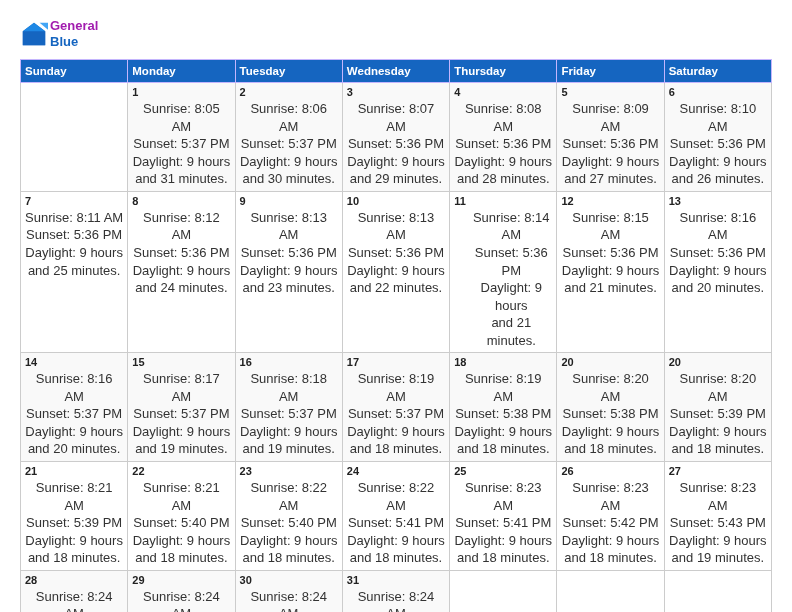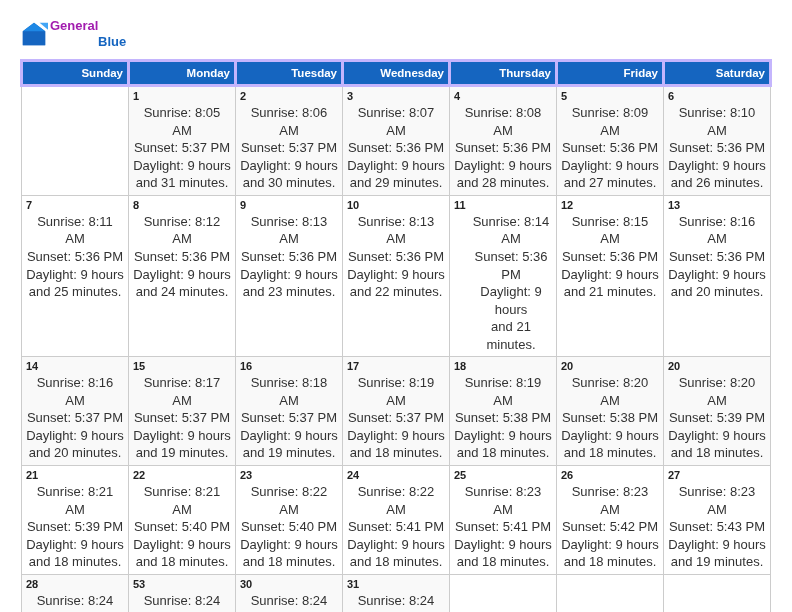--- a/index.html
+++ b/index.html
@@ -26,21 +26,21 @@
       display: flex;
       align-items: center;
       gap: 0px;
     }
     .logo-text {
       font-size: 13px;
       font-weight: bold;
       color: #a21caf;
       line-height: 1.2;
     }
-    .logo-blue { color: #1565c0; margin-left: 48px; }
+    .logo-blue { color: #1565c0; }
     .logo-icon {
       width: 28px;
       height: 28px;
       margin-right: 2px;
     }
     .title-block {
       text-align: right;
     }
     .month-title {
       font-size: 28px;
@@ -56,22 +56,22 @@
       width: 100%;
       border-collapse: collapse;
       table-layout: fixed;
     }
     .calendar-table thead tr th {
       background-color: #1565c0;
       color: #fff;
       font-size: 11.5px;
       font-weight: bold;
       padding: 5px 4px;
-      text-align: right;
-      border: 3px solid #c4b5fd;
+      text-align: left;
+      border: 1px solid #c4b5fd;
     }
     .calendar-table tbody tr td {
       border: 1px solid #ccc;
       vertical-align: top;
       padding: 3px 4px;
       font-size: 9px;
       color: #333;
       height: 80px;
       background: #fff;
     }
@@ -333,21 +333,21 @@
         </tr>
         <tr>
           <td>
             <span class="day-number">28</span>
             <div class="cell-info" style="white-space: pre-line;">Sunrise: 8:24 AM
 Sunset: 5:43 PM
 Daylight: 9 hours
 and 19 minutes.</div>
           </td>
           <td>
-            <span class="day-number">53</span>
+            <span class="day-number">29</span>
             <div class="cell-info" style="white-space: pre-line;">Sunrise: 8:24 AM
 Sunset: 5:44 PM
 Daylight: 9 hours
 and 20 minutes.</div>
           </td>
           <td>
             <span class="day-number">30</span>
             <div class="cell-info" style="white-space: pre-line;">Sunrise: 8:24 AM
 Sunset: 5:45 PM
 Daylight: 9 hours

